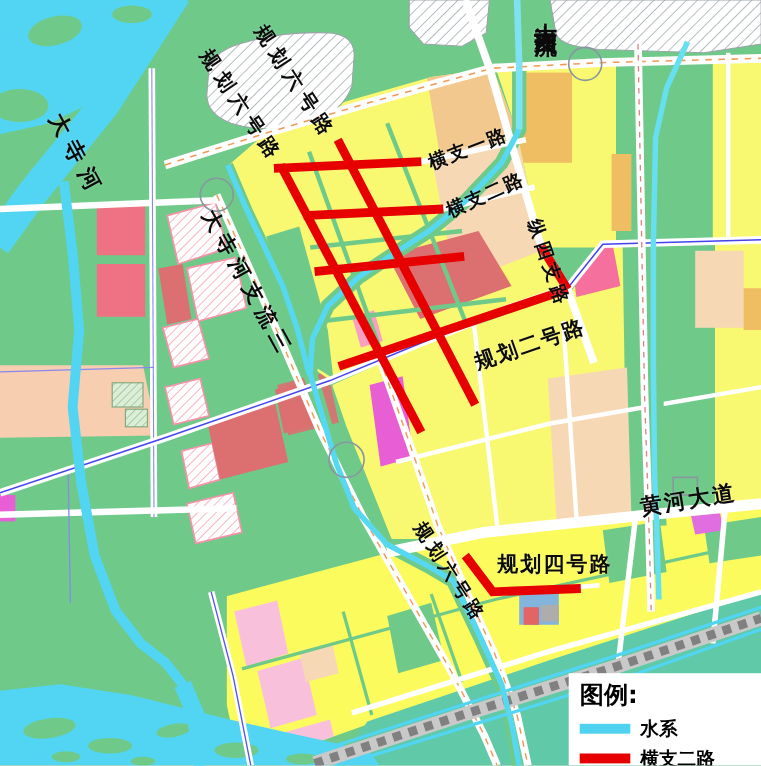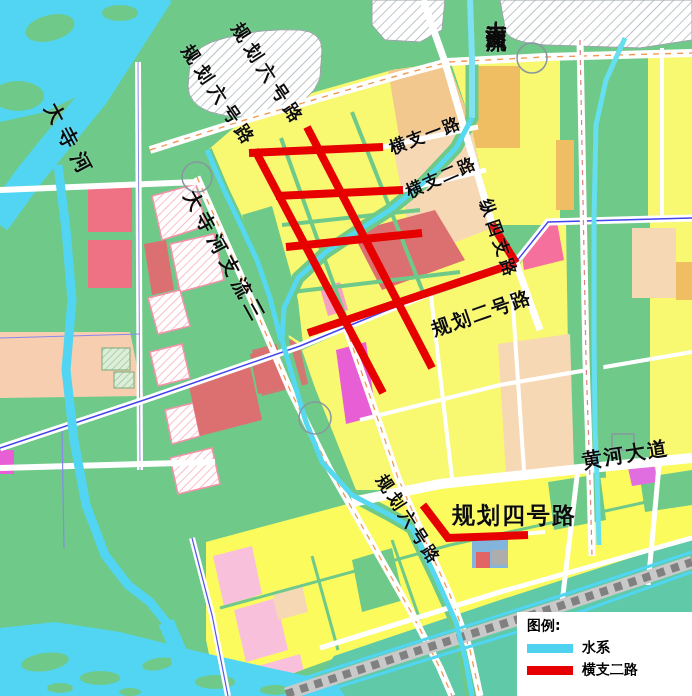--- a/index.html
+++ b/index.html
@@ -4,24 +4,24 @@
 <style>
   html,body{margin:0;padding:0;background:#e8e8e8;}
   #stage{position:relative;width:692px;height:696px;overflow:hidden;
          font-family:"DejaVu Sans","Liberation Sans",sans-serif;}
   #map-svg{position:absolute;left:0;top:0;}
   .maplabel{position:absolute;color:#0b0b0b;font-weight:bold;white-space:nowrap;
             transform-origin:0 0;text-shadow:0 0 2px rgba(255,255,255,.35);}
   .vert{writing-mode:vertical-rl;text-orientation:upright;}
   #legend{position:absolute;left:517px;top:612px;width:175px;height:84px;
           background:#ffffff;box-sizing:border-box;padding:5px 0 0 10px;}
-  #legend .ltitle{font-weight:bold;font-size:14px;color:#000;margin-bottom:4px;}
+  #legend .ltitle{font-weight:bold;font-size:22px;color:#000;margin-bottom:4px;}
   .lrow{display:flex;align-items:center;margin-top:4px;}
   .lbar{width:46px;height:9px;margin-right:9px;}
-  .llab{font-weight:bold;font-size:14px;color:#000;}
+  .llab{font-weight:bold;font-size:17px;color:#000;}
 </style>
 </head>
 <body>
 
 <div id="stage">
 <svg id="map-svg" width="692" height="696" viewBox="0 0 692 696" xmlns="http://www.w3.org/2000/svg">
   <defs>
     <pattern id="pg" width="7" height="7" patternUnits="userSpaceOnUse" patternTransform="rotate(45)">
       <rect width="7" height="7" fill="#ffffff"></rect>
       <line x1="0" y1="0" x2="0" y2="7" stroke="#9aa3a8" stroke-width="1.3"></line>
@@ -232,21 +232,21 @@
 <div class="maplabel" style="left:62px;top:98px;transform:rotate(62deg);font-size:20px;letter-spacing:8px;">大寺河</div>
 <div class="maplabel" style="left:196px;top:40px;transform:rotate(56deg);font-size:18px;letter-spacing:6px;">规划六号路</div>
 <div class="maplabel" style="left:246px;top:18px;transform:rotate(57deg);font-size:18px;letter-spacing:6px;">规划六号路</div>
 <div class="maplabel vert" style="left:482px;top:4px;font-size:21px;letter-spacing:2px;">大寺河支流四</div>
 <div class="maplabel" style="left:386px;top:138px;transform:rotate(-21deg);font-size:17px;letter-spacing:2px;">横支一路</div>
 <div class="maplabel" style="left:402px;top:182px;transform:rotate(-24deg);font-size:17px;letter-spacing:2px;">横支二路</div>
 <div class="maplabel" style="left:496px;top:196px;transform:rotate(71deg);font-size:17px;letter-spacing:4px;">纵四支路</div>
 <div class="maplabel" style="left:428px;top:318px;transform:rotate(-19deg);font-size:19px;letter-spacing:2px;">规划二号路</div>
 <div class="maplabel" style="left:200px;top:186px;transform:rotate(61deg);font-size:19px;letter-spacing:6px;">大寺河支流三</div>
 <div class="maplabel" style="left:580px;top:448px;transform:rotate(-9deg);font-size:20px;letter-spacing:2px;">黄河大道</div>
-<div class="maplabel" style="left:452px;top:500px;font-size:23px;letter-spacing:2px;">规划四号路</div>
+<div class="maplabel" style="left:452px;top:500px;font-size:19px;letter-spacing:2px;">规划四号路</div>
 <div class="maplabel" style="left:390px;top:470px;transform:rotate(57deg);font-size:17px;letter-spacing:4px;">规划六号路</div>
 
 <div id="legend">
   <div class="ltitle">图例:</div>
   <div class="lrow">
     <div class="lbar" style="background: rgb(79, 210, 240);"></div>
     <div class="llab">水系</div>
   </div>
   <div class="lrow">
     <div class="lbar" style="background: rgb(230, 0, 0);"></div>

